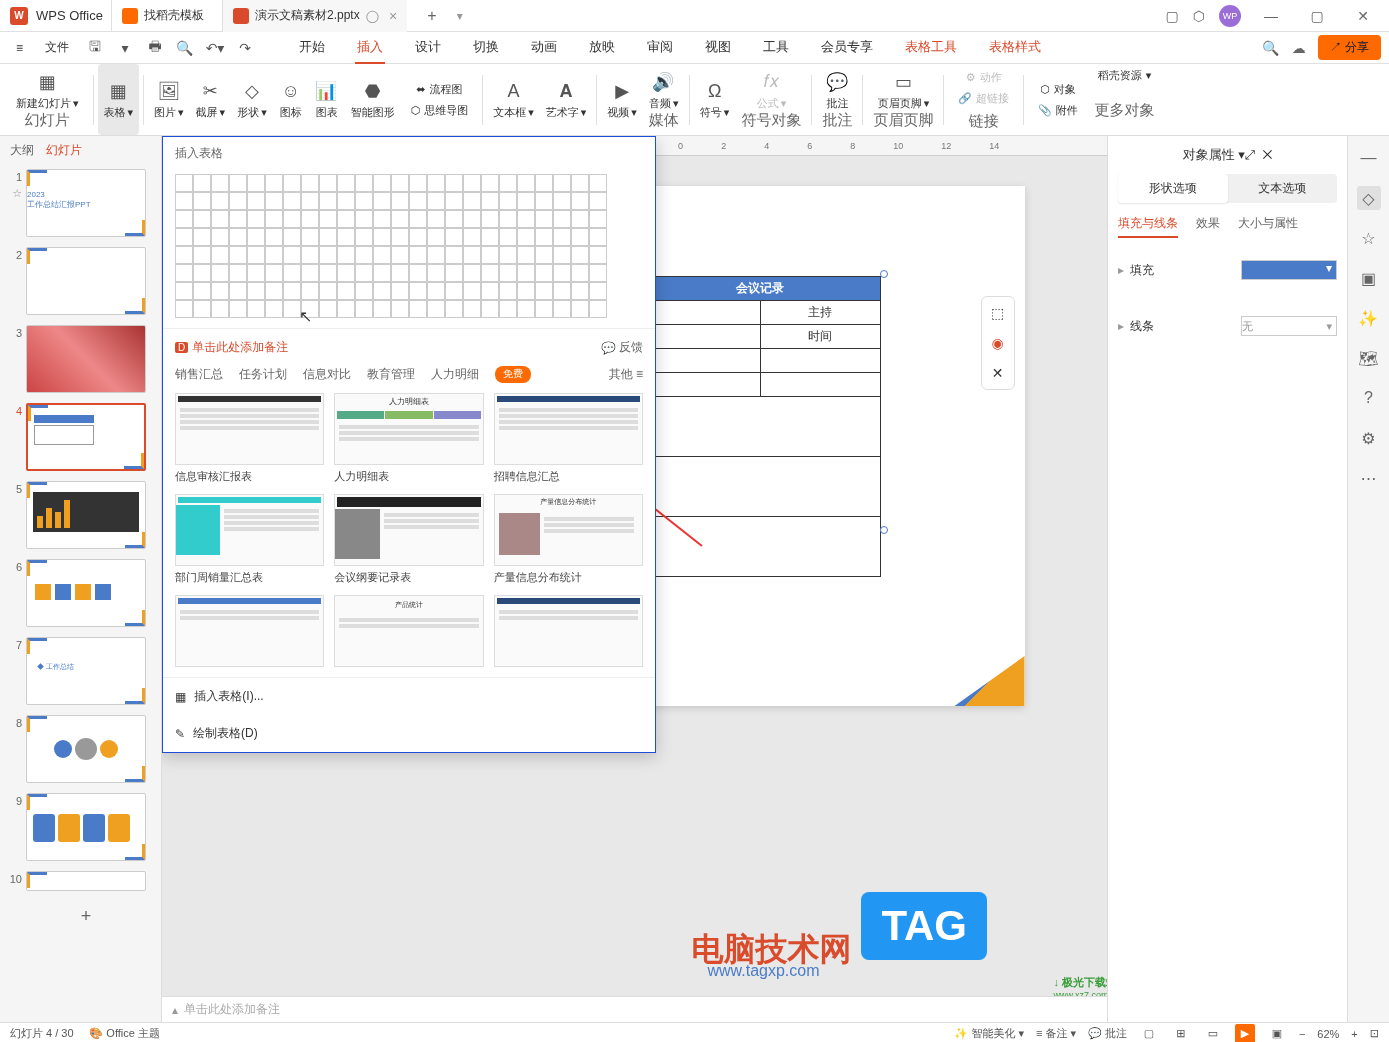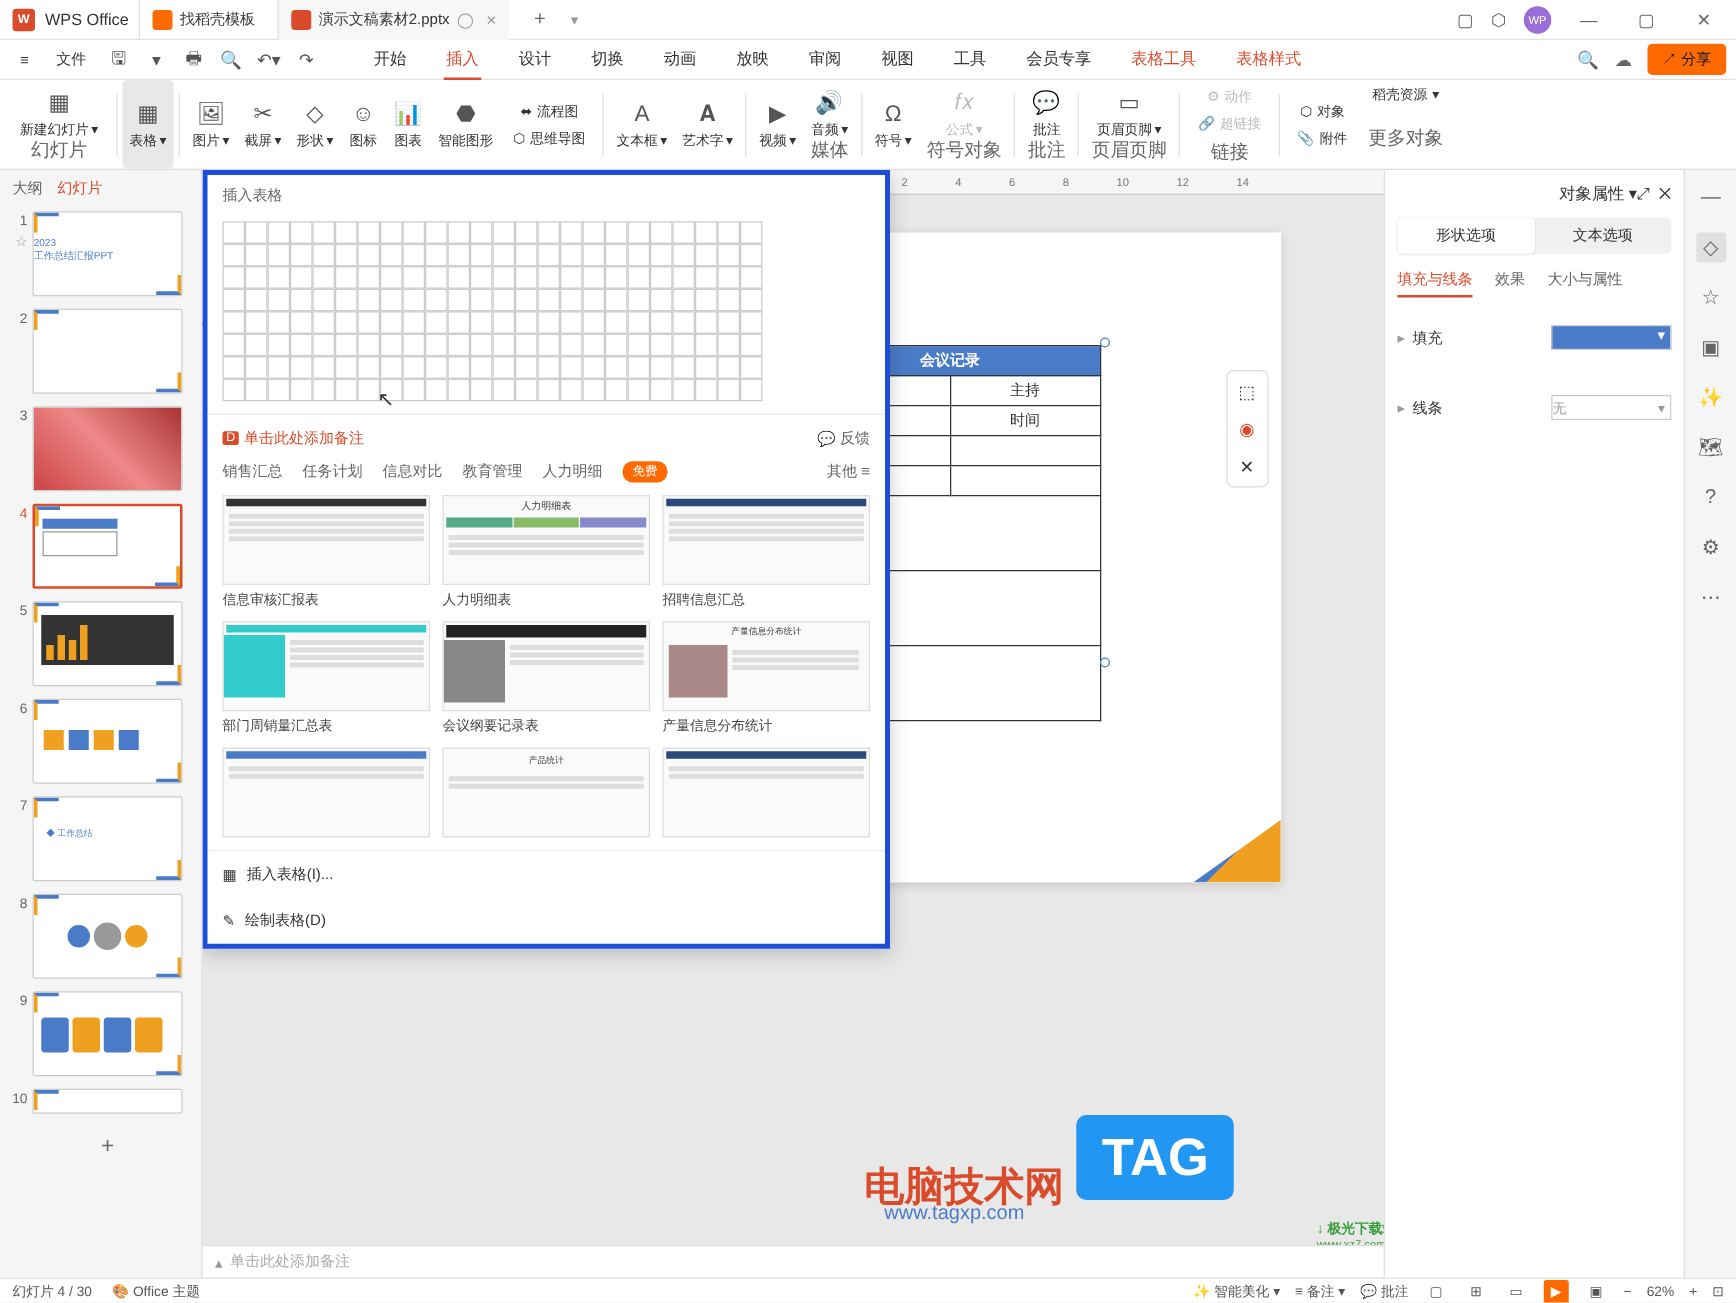--- a/index.html
+++ b/index.html
@@ -78,42 +78,42 @@
 .notes-bar .label { margin-left: 0px; }
 
 .watermark { position: absolute; bottom: 50px; right: 120px; display: flex; align-items: center; gap: 10px; }
 .wm-text { color: #d94b2b; font-size: 32px; font-weight: bold; }
 .wm-url { color: #4a7bc8; font-size: 16px; position: absolute; bottom: -8px; left: 16px; }
 .wm-box { display: flex; flex-direction: column; margin-top: 48px; }
 .tag-box { background: #2196f3; color: #fff; padding: 10px 20px; font-size: 42px; font-weight: bold; border-radius: 8px; }
 .dl-badge { position: absolute; right: -10px; bottom: 22px; font-size: 11px; }
 
 .right-panel { width: 240px; background: #fff; border-left: 1px solid #ddd; padding: 10px; }
-.rp-header { display: flex; justify-content: flex-end; align-items: center; font-size: 13px; margin-bottom: 10px; }
+.rp-header { display: flex; justify-content: center; align-items: center; font-size: 13px; margin-bottom: 10px; }
 .rp-tabs { display: flex; background: #f0f0f0; border-radius: 4px; margin-bottom: 12px; }
 .rp-tab { flex: 1; text-align: center; padding: 6px; font-size: 12px; border-radius: 4px; }
 .rp-tab.active { background: #fff; box-shadow: 0 1px 2px rgba(0,0,0,0.1); }
 .rp-subtabs { display: flex; gap: 18px; font-size: 12px; margin-bottom: 14px; }
 .rp-subtab.active { color: #d94b2b; border-bottom: 2px solid #d94b2b; padding-bottom: 4px; }
 .rp-subtab { color: #666; }
 .rp-row { display: flex; align-items: center; justify-content: space-between; padding: 8px 0; font-size: 12px; }
 .rp-row .caret { color: #999; margin-right: 6px; }
 .color-sel { width: 96px; height: 20px; background: #4a7bc8; border: 1px solid #ccc; }
 .line-sel { width: 96px; height: 20px; border: 1px solid #ccc; display: flex; align-items: center; justify-content: center; color: #999; font-size: 11px; }
 
 .side-rail { width: 42px; background: #f5f5f5; border-left: 1px solid #ddd; display: flex; flex-direction: column; align-items: center; padding-top: 10px; gap: 16px; }
 .rail-icon { width: 24px; height: 24px; display: flex; align-items: center; justify-content: center; color: #666; font-size: 16px; }
 
 .statusbar { height: 22px; background: #fff; border-top: 1px solid #ddd; display: flex; align-items: center; padding: 0 10px; font-size: 11px; color: #555; }
 .statusbar .right { margin-left: auto; display: flex; align-items: center; gap: 12px; }
 .view-btn { width: 20px; height: 20px; display: flex; align-items: center; justify-content: center; }
 .view-btn.on { background: #ff6a00; color: #fff; border-radius: 2px; }
 
 
-.table-popup { position: absolute; top: 0; left: 0; width: 550px; background: #fff; border: 4px solid #1d4ed8; box-shadow: 0 4px 16px rgba(0,0,0,0.2); z-index: 100; }
+.table-popup { position: absolute; top: 0; left: 0; width: 494px; background: #fff; border: 1px solid #1d4ed8; box-shadow: 0 4px 16px rgba(0,0,0,0.2); z-index: 100; }
 .popup-title { padding: 8px 12px; font-size: 12px; color: #666; }
 .grid-picker { padding: 4px 12px 10px; }
 .grid-picker-row { display: flex; }
 .grid-cell { width: 18px; height: 18px; border: 1px solid #ccc; margin: 0; }
 .popup-section { padding: 10px 12px; border-top: 1px solid #eee; }
 .section-head { display: flex; justify-content: space-between; align-items: center; margin-bottom: 10px; font-size: 12px; }
 .section-head .brand { display: flex; align-items: center; gap: 4px; color: #d94b2b; font-weight: 500; }
 .feedback { color: #666; display: flex; align-items: center; gap: 3px; }
 .cat-tabs { display: flex; gap: 16px; font-size: 12px; color: #666; margin-bottom: 10px; }
 .cat-tabs .free { background: #ff6a00; color: #fff; padding: 1px 8px; border-radius: 8px; font-size: 10px; }

